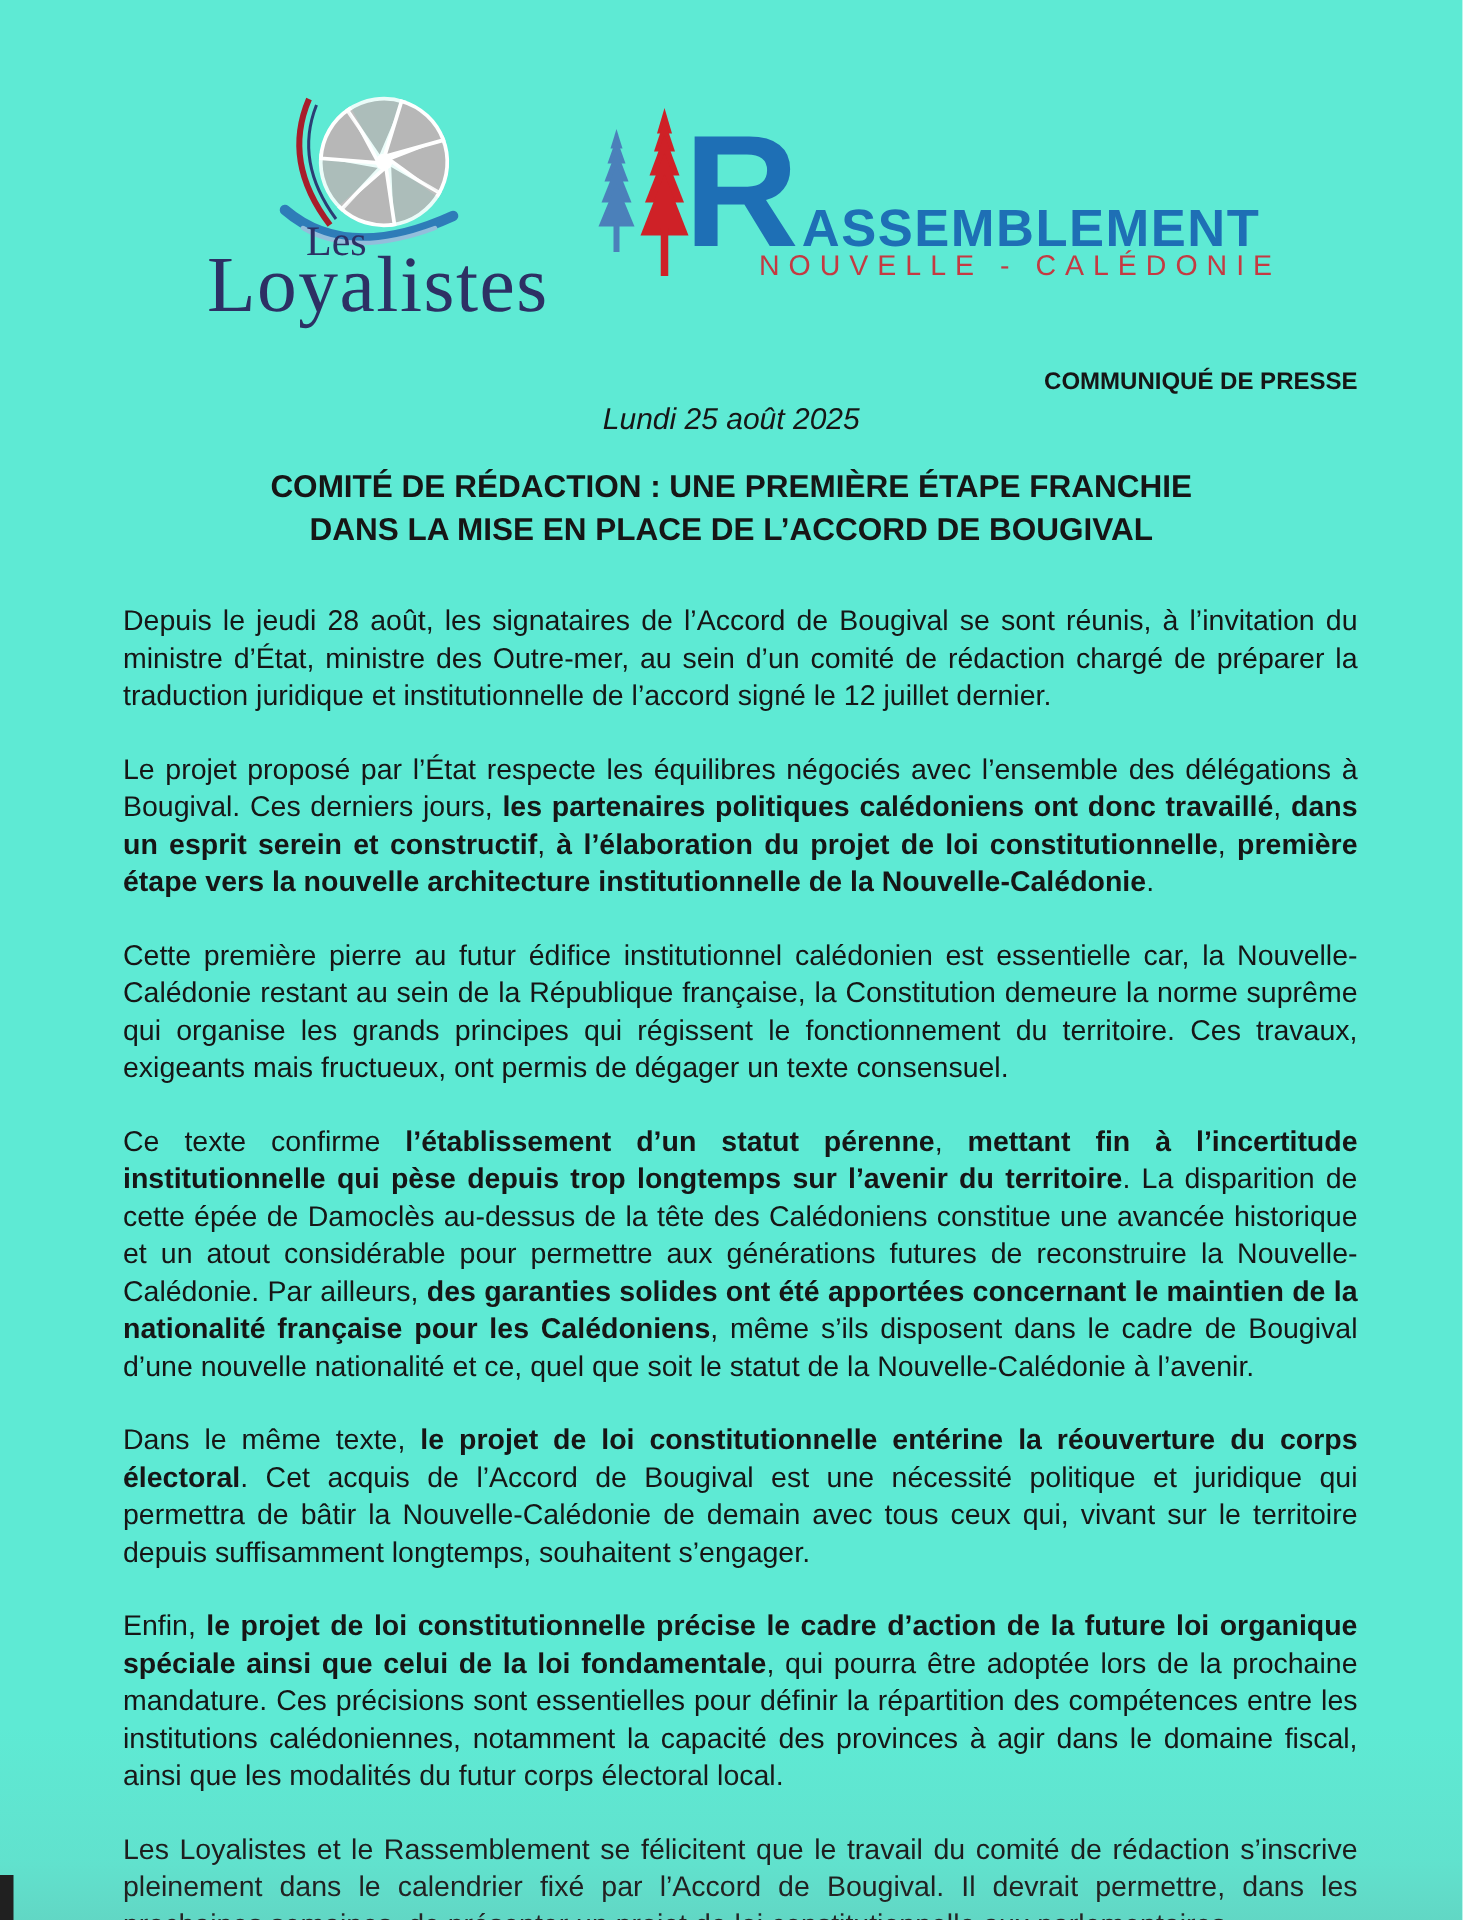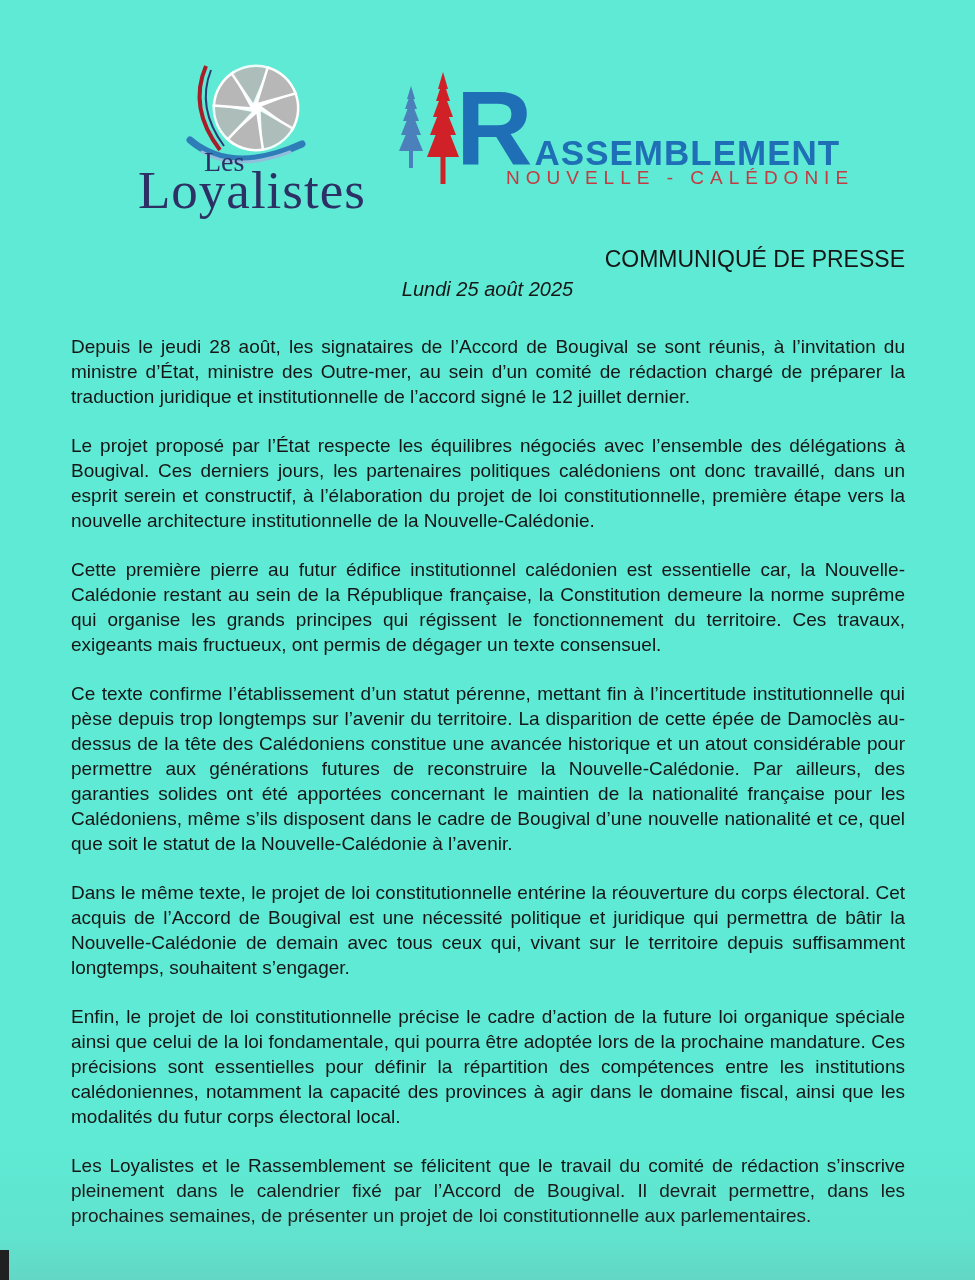--- a/index.html
+++ b/index.html
@@ -36,26 +36,26 @@
   .ras-initial{font-size:106px;}
   .ras-rest{font-size:35px;letter-spacing:1px;margin-left:2px;}
   .ras-sub{
     position:absolute;left:108px;top:99px;
     font-size:19px;font-weight:normal;letter-spacing:6px;
     color:var(--ras-red,#c43a42);white-space:nowrap;
   }
 
   
   .content{position:absolute;left:70px;right:70px;top:246px;}
-  .kicker{text-align:right;font-weight:normal;font-size:23px;}
+  .kicker{text-align:right;font-weight:bold;font-size:16px;}
   .date{text-align:center;font-style:italic;font-size:20px;margin-top:5px;}
   .title{margin-top:18px;text-align:center;font-weight:bold;font-size:21px;line-height:1.4;}
   .paragraphs{margin-top:33px;}
-  .para{margin:0 0 24px 1px;font-size:19px;line-height:25px;text-align:justify;}
-  .para b{font-weight:normal;}
+  .para{margin:0 0 24px 12px;font-size:19px;line-height:25px;text-align:justify;}
+  .para b{font-weight:bold;}
 
   
   .bottom-shade{
     position:absolute;left:0;bottom:0;width:100%;height:130px;pointer-events:none;
     background:linear-gradient(to bottom, rgba(130,130,130,0) 0%, rgba(130,130,130,0.08) 70%, rgba(115,115,115,0.16) 100%);
   }
   .corner-mark{position:absolute;left:0;bottom:0;width:9px;height:30px;background:#202020;}
 </style>
 </head>
 <body>
@@ -110,20 +110,24 @@
     <div class="ras-word">
       <span class="ras-initial">R</span>
         <span class="ras-rest">ASSEMBLEMENT</span>
     </div>
     <div class="ras-sub">NOUVELLE - CALÉDONIE</div>
   </div>
 
   <div class="content">
     <div class="kicker">COMMUNIQUÉ DE PRESSE</div>
     <div class="date">Lundi 25 août 2025</div>
+    <div class="title">
+      <div>COMITÉ DE RÉDACTION : UNE PREMIÈRE ÉTAPE FRANCHIE</div>
+      <div>DANS LA MISE EN PLACE DE L’ACCORD DE BOUGIVAL</div>
+    </div>
     <div class="paragraphs">
         <p class="para"><span>Depuis le jeudi 28 août, les signataires de l’Accord de Bougival se sont réunis, à l’invitation du ministre d’État, ministre des Outre-mer, au sein d’un comité de rédaction chargé de préparer la traduction juridique et institutionnelle de l’accord signé le 12 juillet dernier.</span></p>
         <p class="para"><span>Le projet proposé par l’État respecte les équilibres négociés avec l’ensemble des délégations à Bougival. Ces derniers jours, </span><b>les partenaires politiques calédoniens ont donc travaillé</b><span>, </span><b>dans un esprit serein et constructif</b><span>, </span><b>à l’élaboration du projet de loi constitutionnelle</b><span>, </span><b>première étape vers la nouvelle architecture institutionnelle de la Nouvelle-Calédonie</b><span>.</span></p>
         <p class="para"><span>Cette première pierre au futur édifice institutionnel calédonien est essentielle car, la Nouvelle-Calédonie restant au sein de la République française, la Constitution demeure la norme suprême qui organise les grands principes qui régissent le fonctionnement du territoire. Ces travaux, exigeants mais fructueux, ont permis de dégager un texte consensuel.</span></p>
         <p class="para"><span>Ce texte confirme </span><b>l’établissement d’un statut pérenne</b><span>, </span><b>mettant fin à l’incertitude institutionnelle qui pèse depuis trop longtemps sur l’avenir du territoire</b><span>. La disparition de cette épée de Damoclès au-dessus de la tête des Calédoniens constitue une avancée historique et un atout considérable pour permettre aux générations futures de reconstruire la Nouvelle-Calédonie. Par ailleurs, </span><b>des garanties solides ont été apportées concernant le maintien de la nationalité française pour les Calédoniens</b><span>, même s’ils disposent dans le cadre de Bougival d’une nouvelle nationalité et ce, quel que soit le statut de la Nouvelle-Calédonie à l’avenir.</span></p>
         <p class="para"><span>Dans le même texte, </span><b>le projet de loi constitutionnelle entérine la réouverture du corps électoral</b><span>. Cet acquis de l’Accord de Bougival est une nécessité politique et juridique qui permettra de bâtir la Nouvelle-Calédonie de demain avec tous ceux qui, vivant sur le territoire depuis suffisamment longtemps, souhaitent s’engager.</span></p>
         <p class="para"><span>Enfin, </span><b>le projet de loi constitutionnelle précise le cadre d’action de la future loi organique spéciale ainsi que celui de la loi fondamentale</b><span>, qui pourra être adoptée lors de la prochaine mandature. Ces précisions sont essentielles pour définir la répartition des compétences entre les institutions calédoniennes, notamment la capacité des provinces à agir dans le domaine fiscal, ainsi que les modalités du futur corps électoral local.</span></p>
         <p class="para"><span>Les Loyalistes et le Rassemblement se félicitent que le travail du comité de rédaction s’inscrive pleinement dans le calendrier fixé par l’Accord de Bougival. Il devrait permettre, dans les prochaines semaines, de présenter un projet de loi constitutionnelle aux parlementaires.</span></p>
       </div>
   </div>

